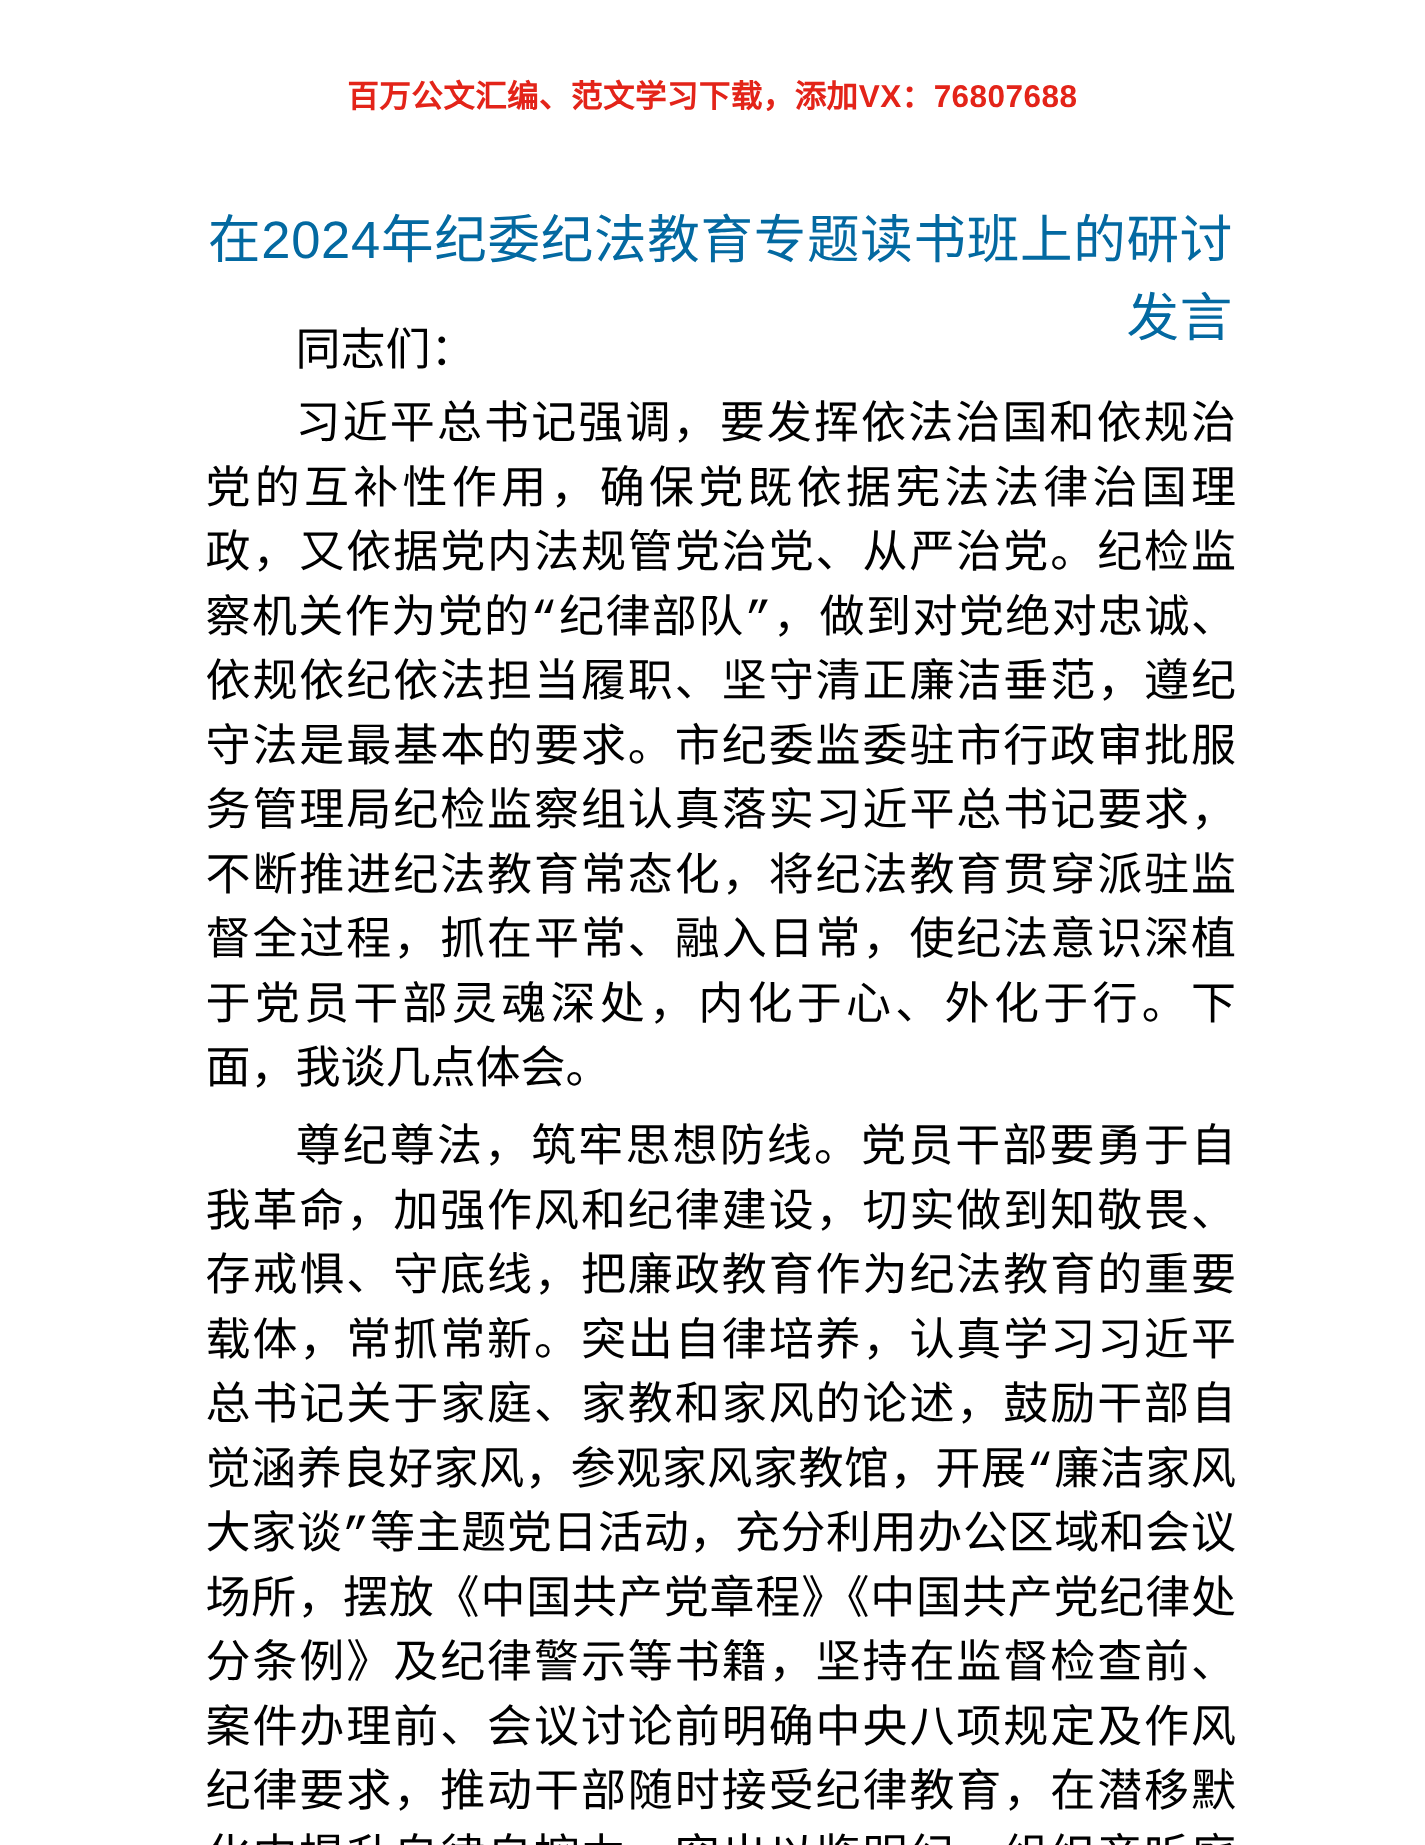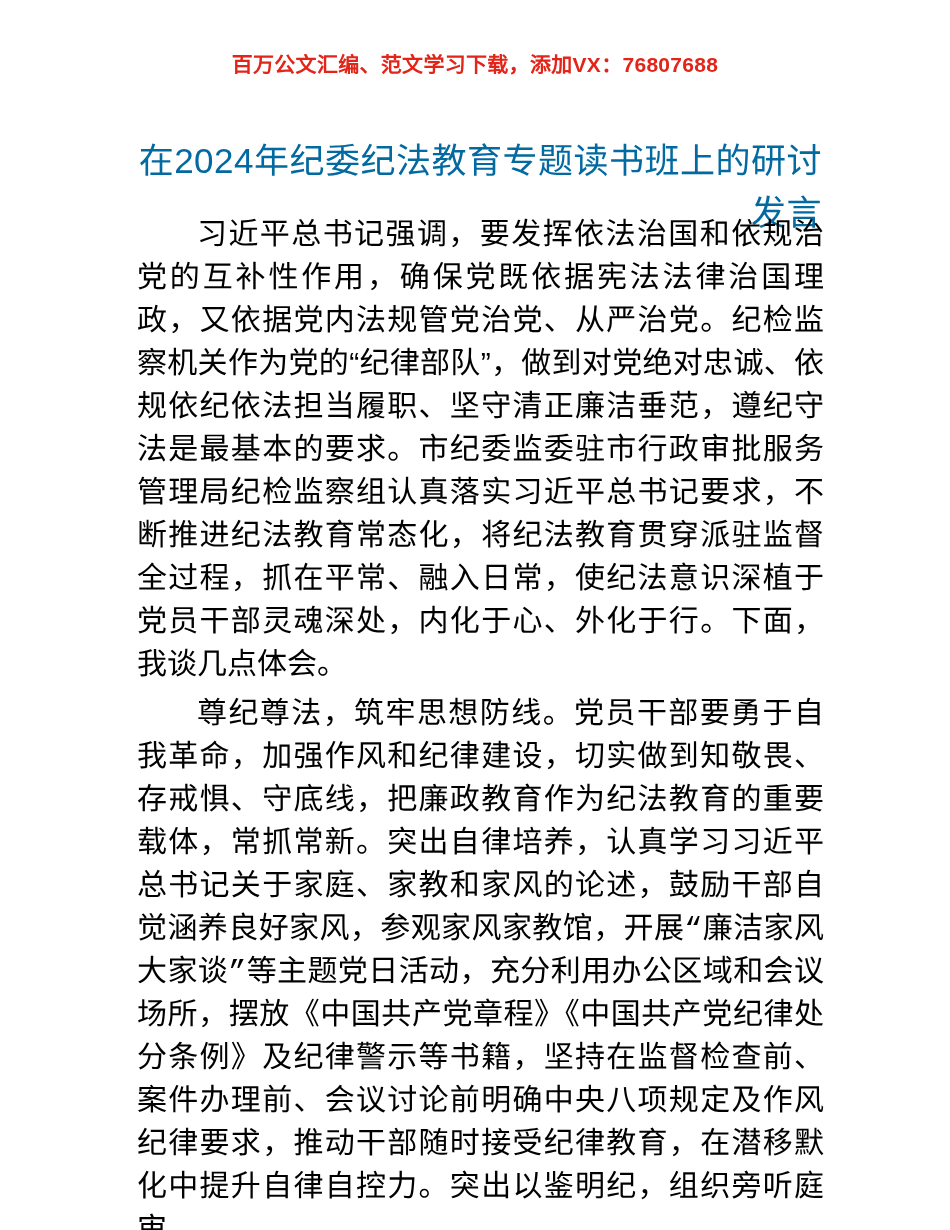--- a/index.html
+++ b/index.html
@@ -81,17 +81,18 @@
 </head>
 <body>
 
 <div class="page">
 
   <div class="promo-header">百万公文汇编、范文学习下载，添加VX：76807688</div>
 
   <h1 class="doc-title">在2024年纪委纪法教育专题读书班上的研讨发言</h1>
 
   <div class="doc-body">
+    <p class="para salutation">同志们：</p>
     <p class="para">习近平总书记强调，要发挥依法治国和依规治党的互补性作用，确保党既依据宪法法律治国理政，又依据党内法规管党治党、从严治党。纪检监察机关作为党的“纪律部队”，做到对党绝对忠诚、依规依纪依法担当履职、坚守清正廉洁垂范，遵纪守法是最基本的要求。市纪委监委驻市行政审批服务管理局纪检监察组认真落实习近平总书记要求，不断推进纪法教育常态化，将纪法教育贯穿派驻监督全过程，抓在平常、融入日常，使纪法意识深植于党员干部灵魂深处，内化于心、外化于行。下面，我谈几点体会。</p>
     <p class="para">尊纪尊法，筑牢思想防线。党员干部要勇于自我革命，加强作风和纪律建设，切实做到知敬畏、存戒惧、守底线，把廉政教育作为纪法教育的重要载体，常抓常新。突出自律培养，认真学习习近平总书记关于家庭、家教和家风的论述，鼓励干部自觉涵养良好家风，参观家风家教馆，开展“廉洁家风大家谈”等主题党日活动，充分利用办公区域和会议场所，摆放《中国共产党章程》《中国共产党纪律处分条例》及纪律警示等书籍，坚持在监督检查前、案件办理前、会议讨论前明确中央八项规定及作风纪律要求，推动干部随时接受纪律教育，在潜移默化中提升自律自控力。突出以鉴明纪，组织旁听庭审、</p>
   </div>
 
 </div>
 
 </body></html>

